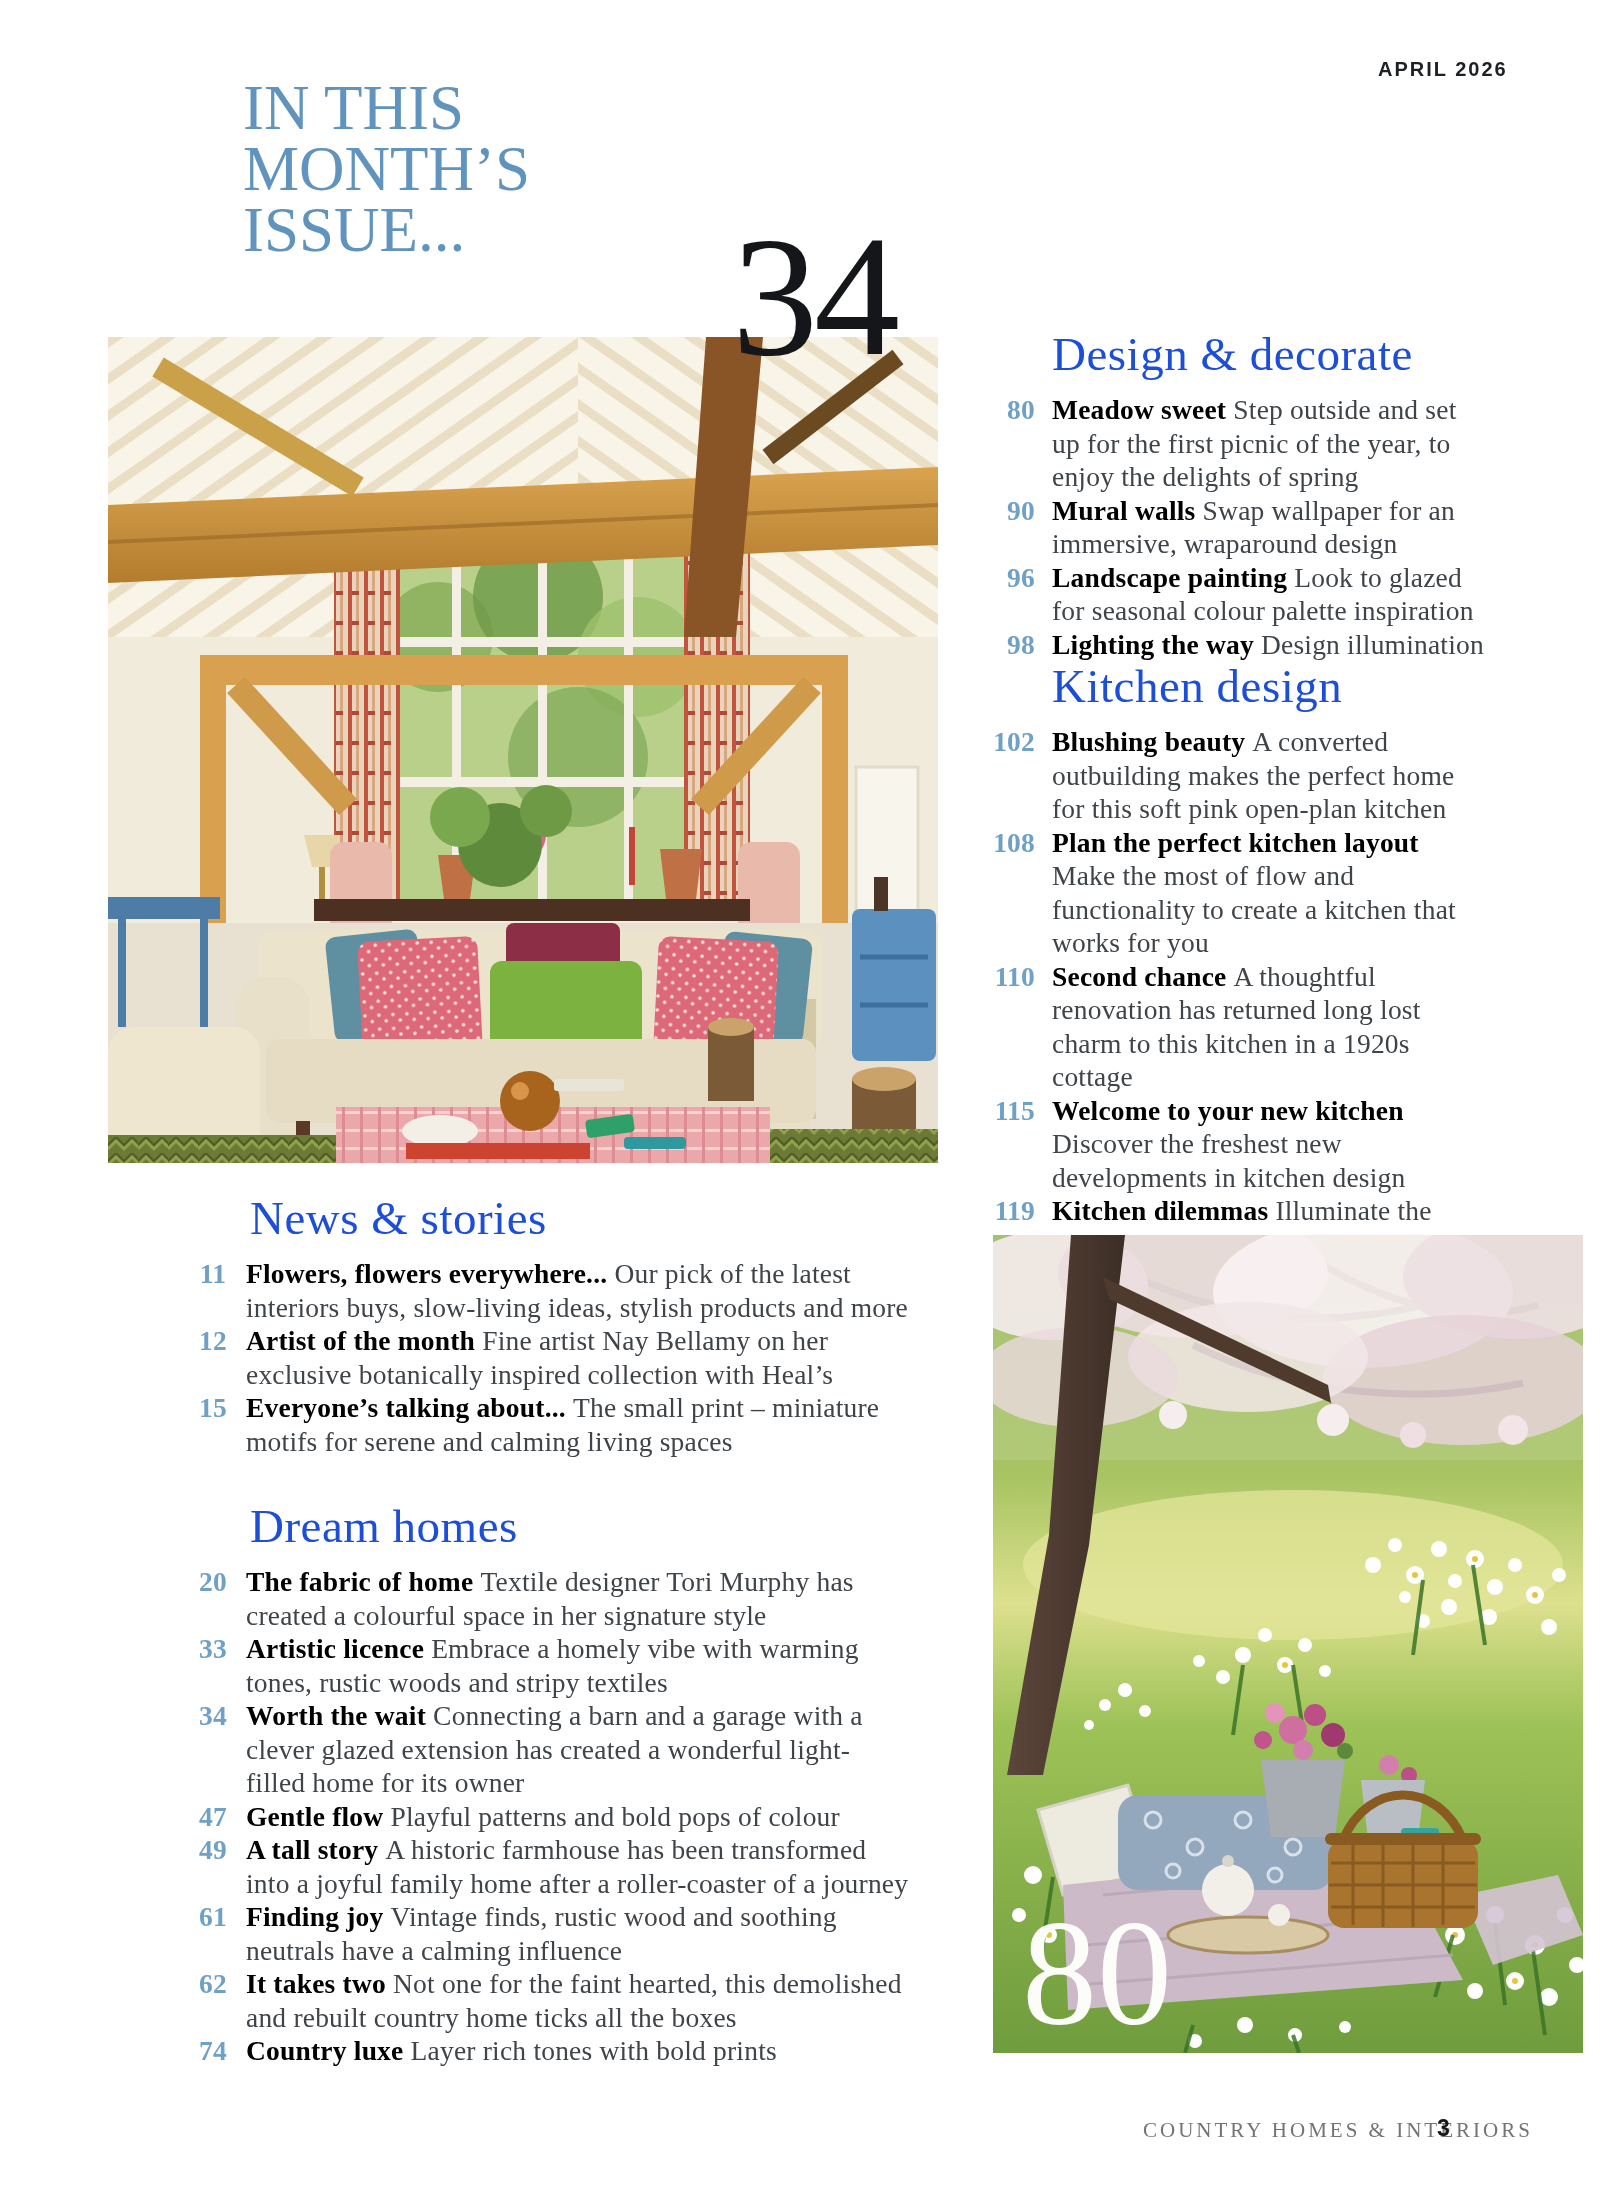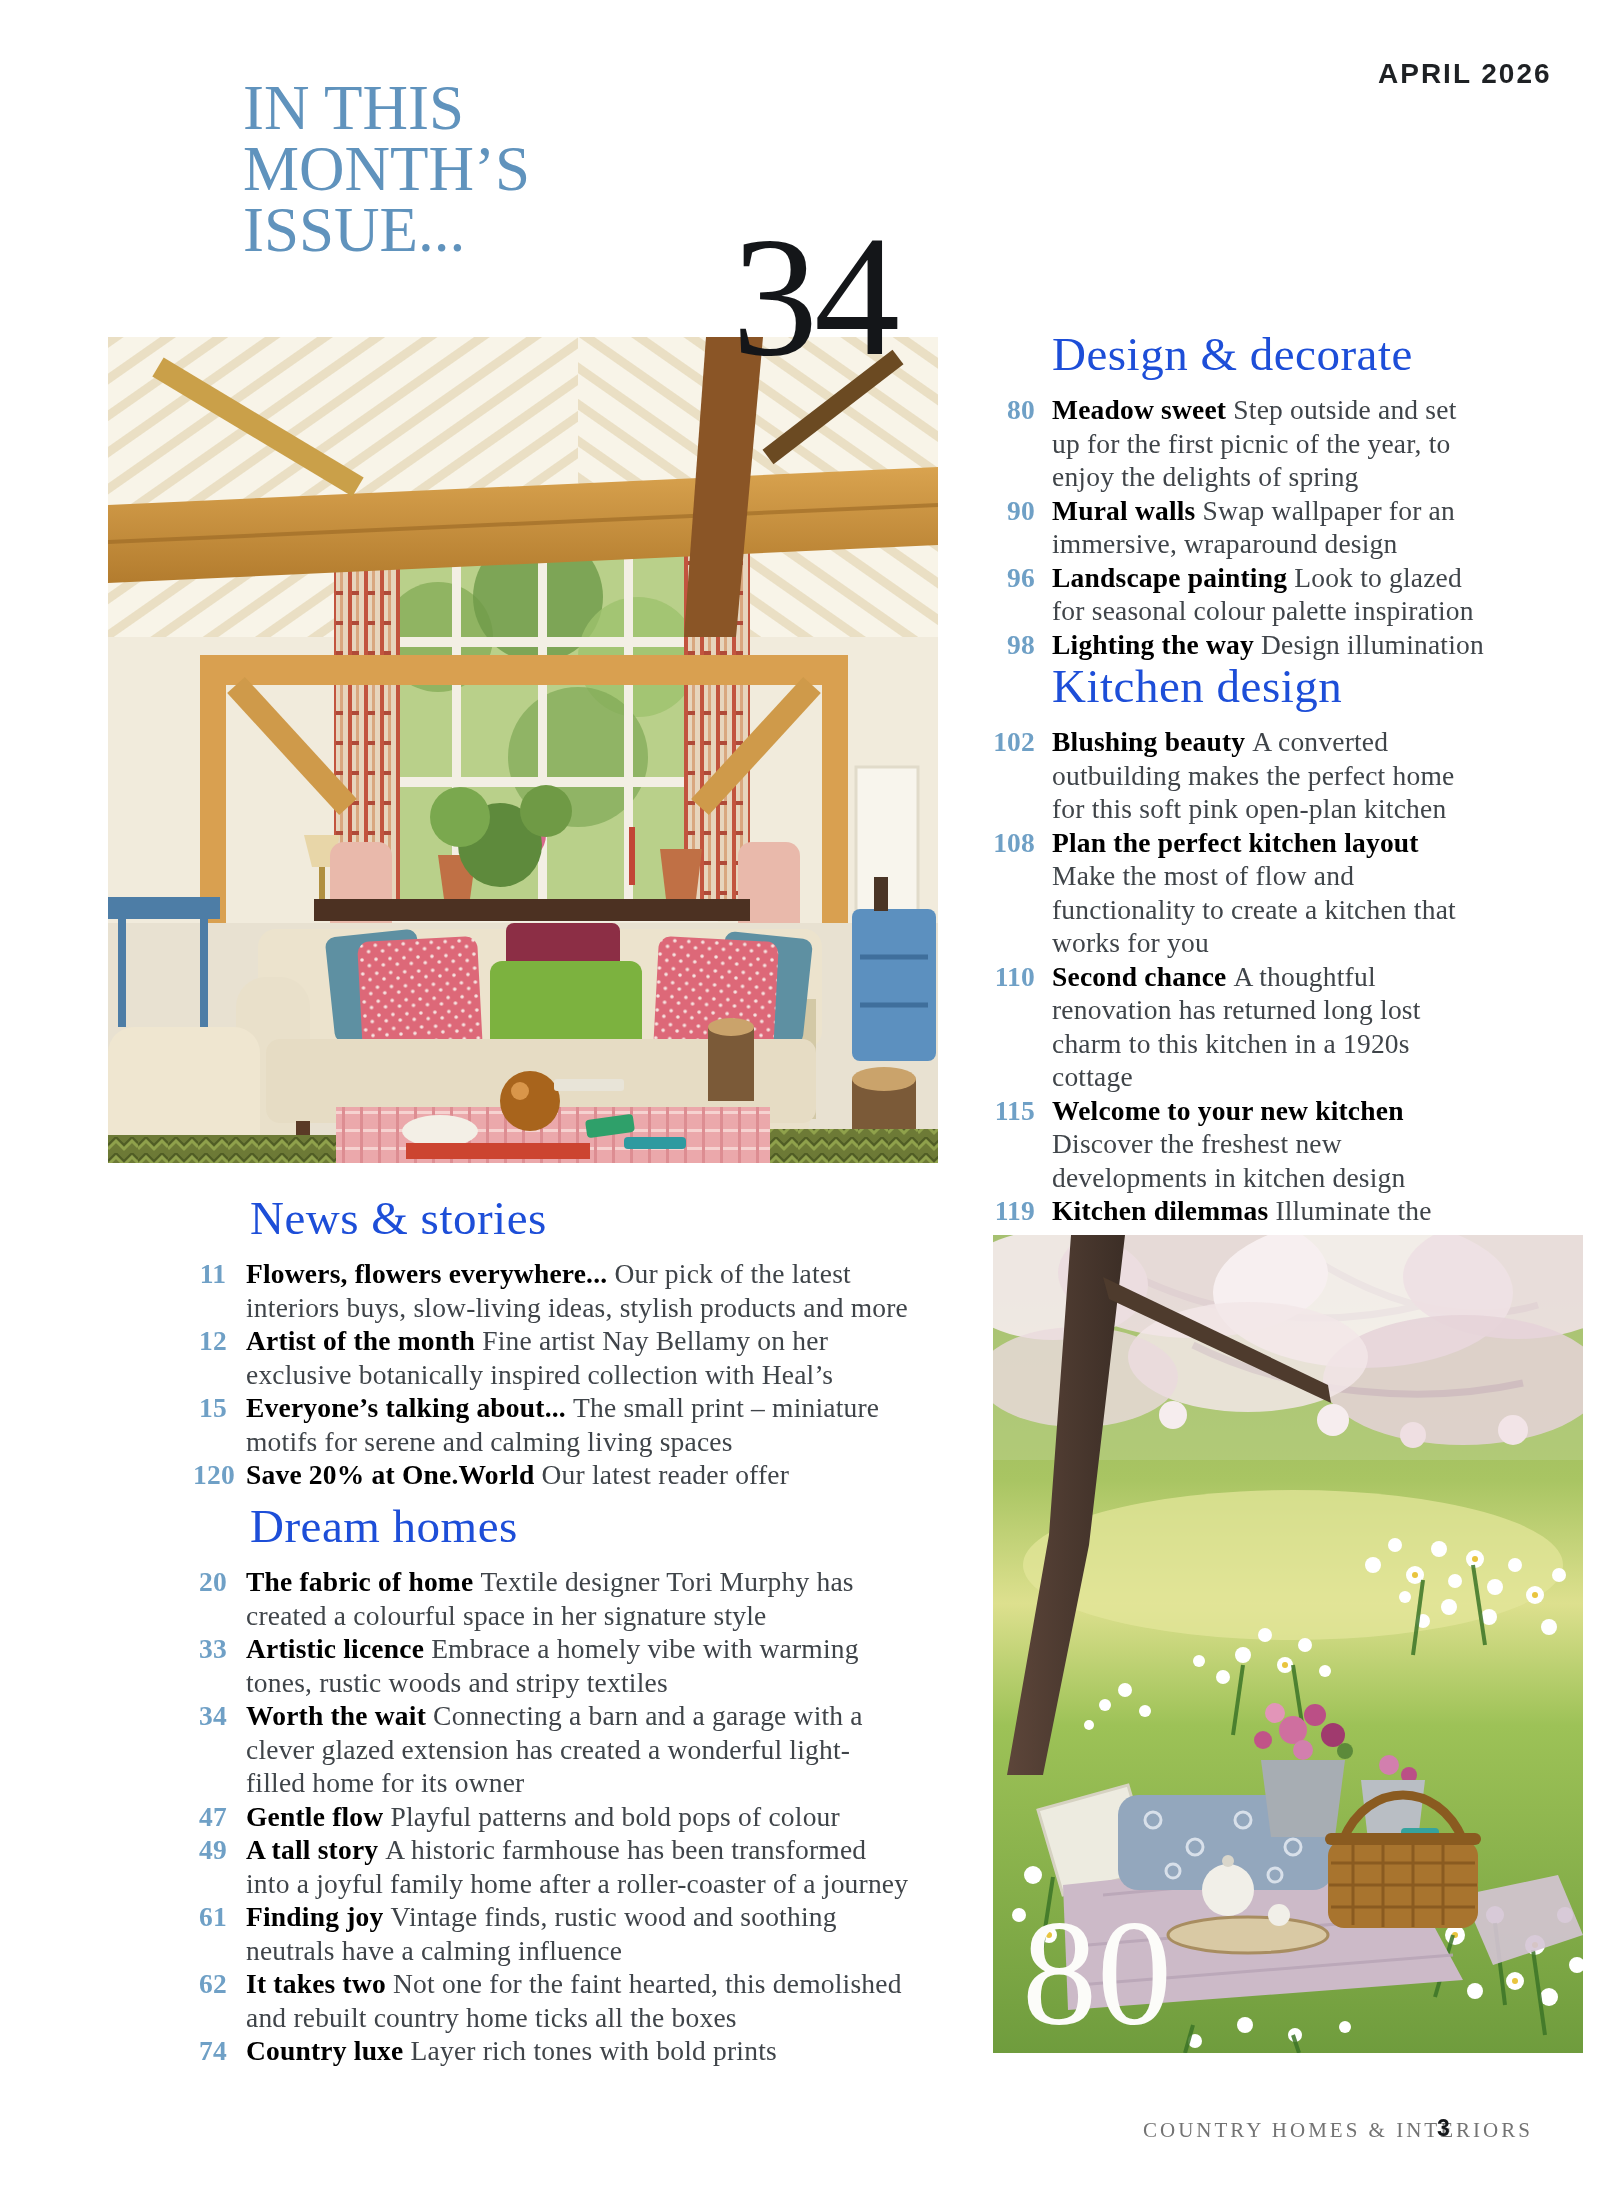--- a/index.html
+++ b/index.html
@@ -7,21 +7,21 @@
     width:1600px;height:2209px;position:relative;background:#ffffff;
     font-family:"Liberation Serif","DejaVu Serif",serif;color:#3f4449;
     overflow:hidden;
   }
   .abs{position:absolute;}
 
   
   #issue-date{
     left:1378px;top:58px;
     font-family:"Liberation Sans","DejaVu Sans",sans-serif;
-    font-weight:700;font-size:28px;letter-spacing:2px;color:#1e2124;
+    font-weight:700;font-size:20px;letter-spacing:2px;color:#1e2124;
   }
   #main-title{
     left:243px;top:78px;
     font-size:63px;line-height:0.97;color:#6093bd;
     white-space:pre-line;font-weight:400;letter-spacing:0px;
   }
   .big-ref{
     font-size:172px;line-height:1;color:#141619;font-weight:400;
     letter-spacing:-4px;z-index:5;
   }
@@ -234,21 +234,20 @@
       <div class="entry"><span class="num">119</span><span class="title">Kitchen dilemmas </span><span class="desc">Illuminate the heart of the home with ease</span><span class="arrow"> ➤</span></div>
     </div>
 </div>
 
 <div class="section col-left" id="sec-news">
   <h2 class="section-heading">News &amp; stories</h2>
   <div>
       <div class="entry"><span class="num">11</span><span class="title">Flowers, flowers everywhere... </span><span class="desc">Our pick of the latest interiors buys, slow-living ideas, stylish products and more</span></div>
       <div class="entry"><span class="num">12</span><span class="title">Artist of the month </span><span class="desc">Fine artist Nay Bellamy on her exclusive botanically inspired collection with Heal’s</span></div>
       <div class="entry"><span class="num">15</span><span class="title">Everyone’s talking about... </span><span class="desc">The small print – miniature motifs for serene and calming living spaces</span></div>
-      <div class="entry"><span class="num">120</span><span class="title">Save 20% at One.World </span><span class="desc">Our latest reader offer</span></div>
     </div>
 </div>
 <div class="section col-left" id="sec-dream">
   <h2 class="section-heading">Dream homes</h2>
   <div>
       <div class="entry"><span class="num">20</span><span class="title">The fabric of home </span><span class="desc">Textile designer Tori Murphy has created a colourful space in her signature style</span></div>
       <div class="entry"><span class="num">33</span><span class="title">Artistic licence </span><span class="desc">Embrace a homely vibe with warming tones, rustic woods and stripy textiles</span></div>
       <div class="entry"><span class="num">34</span><span class="title">Worth the wait </span><span class="desc">Connecting a barn and a garage with a clever glazed extension has created a wonderful light-filled home for its owner</span></div>
       <div class="entry"><span class="num">47</span><span class="title">Gentle flow </span><span class="desc">Playful patterns and bold pops of colour</span></div>
       <div class="entry"><span class="num">49</span><span class="title">A tall story </span><span class="desc">A historic farmhouse has been transformed into a joyful family home after a roller-coaster of a journey</span></div>

